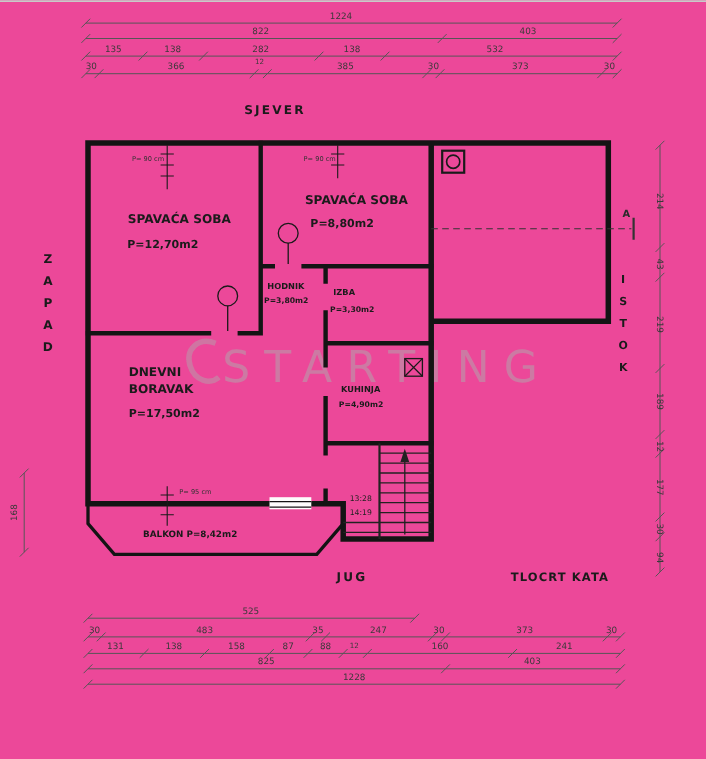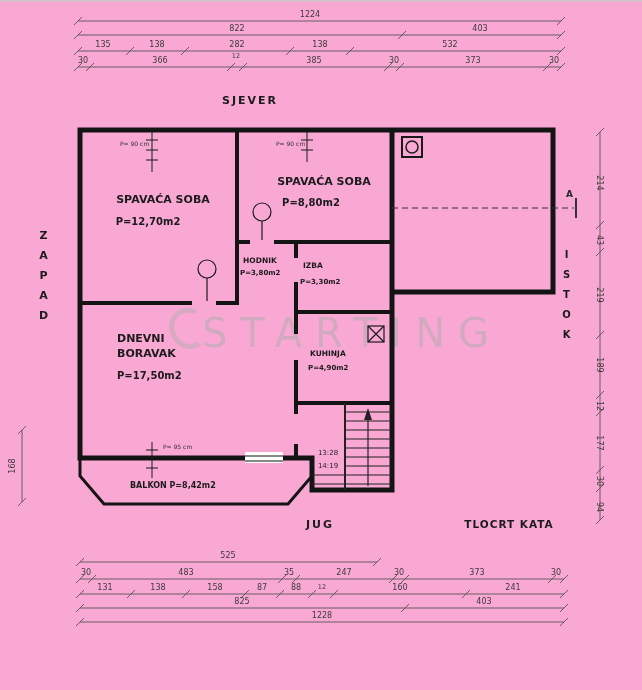--- a/index.html
+++ b/index.html
@@ -1,17 +1,17 @@
 <!DOCTYPE html>
 <html><head>
 <meta charset="utf-8">
 <style>
   html,body { margin:0; padding:0; background:#ffffff; }
   #stage {
-    position:relative; width:642px; height:690px; background:#f9a8d4;
+    position:relative; width:642px; height:690px; background:#ec4899;
     font-family:"DejaVu Sans", sans-serif; overflow:hidden;
   }
   svg text { font-family:"DejaVu Sans", sans-serif; fill:#2b2b2b; }
   .dim   { font-size:8px; fill:#3a3a3a; }
   .dim-sm{ font-size:6.5px; fill:#3a3a3a; }
   .room-name  { font-size:11px; font-weight:bold; fill:#1b1b1b; }
   .room-name-sm { font-size:7.5px; font-weight:bold; fill:#1b1b1b; }
   .room-area  { font-size:10px; font-weight:bold; fill:#1b1b1b; }
   .room-area-sm { font-size:7px; font-weight:bold; fill:#1b1b1b; }
   .ann   { font-size:6px; fill:#333; }

